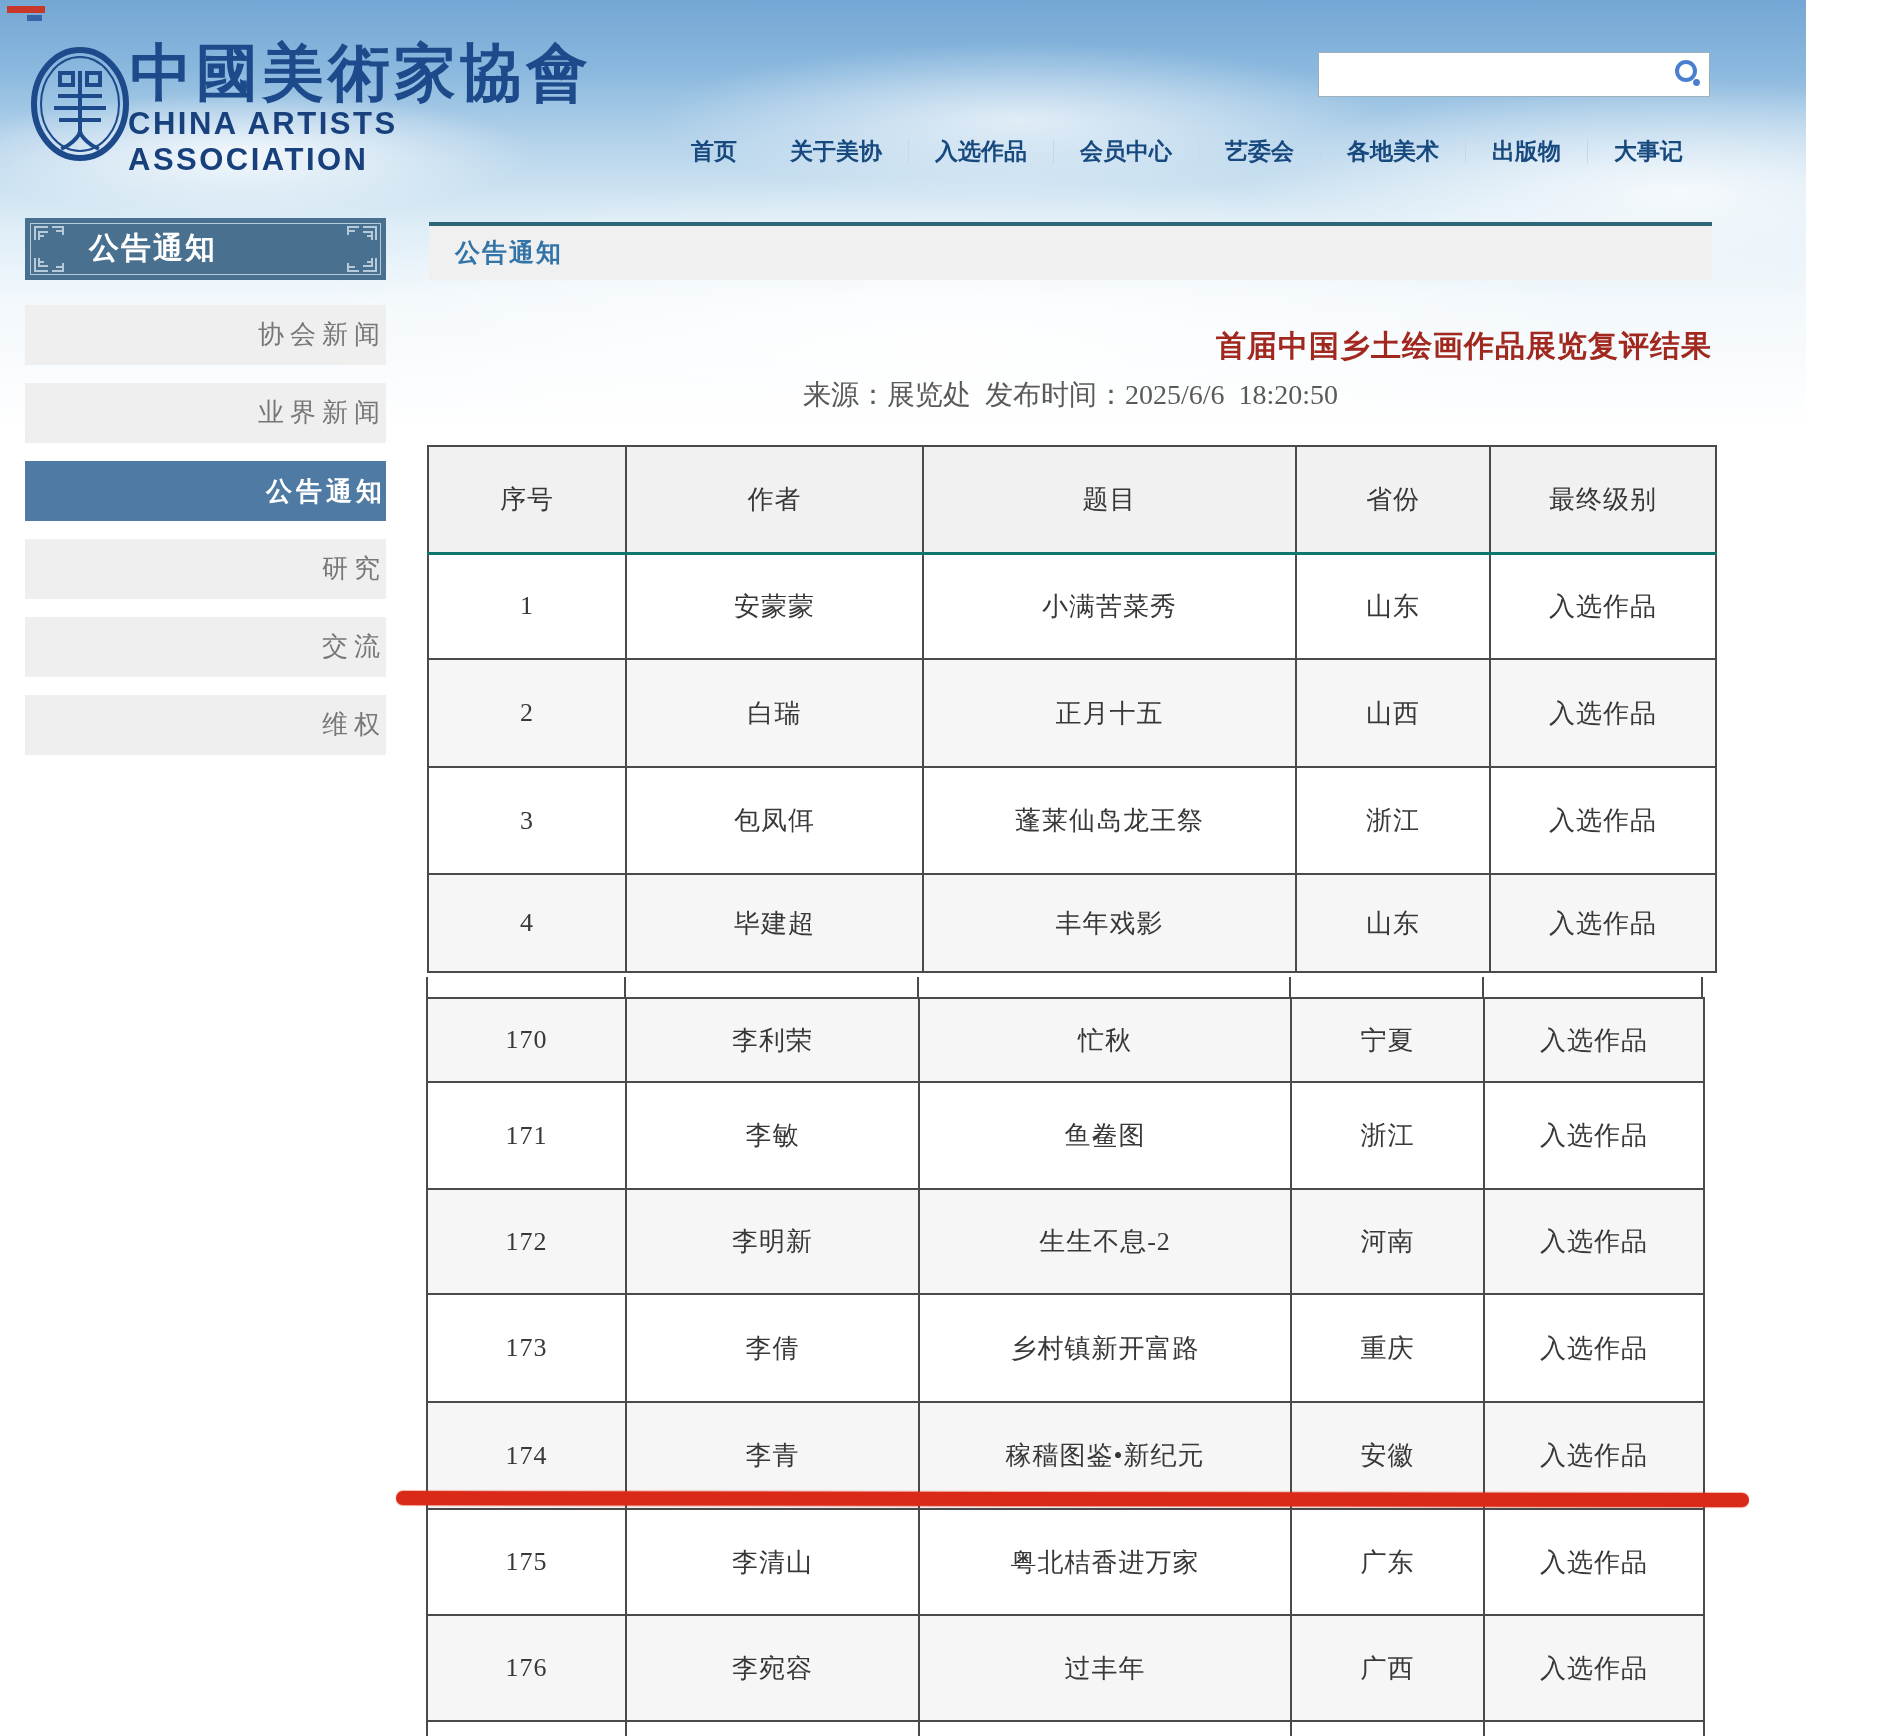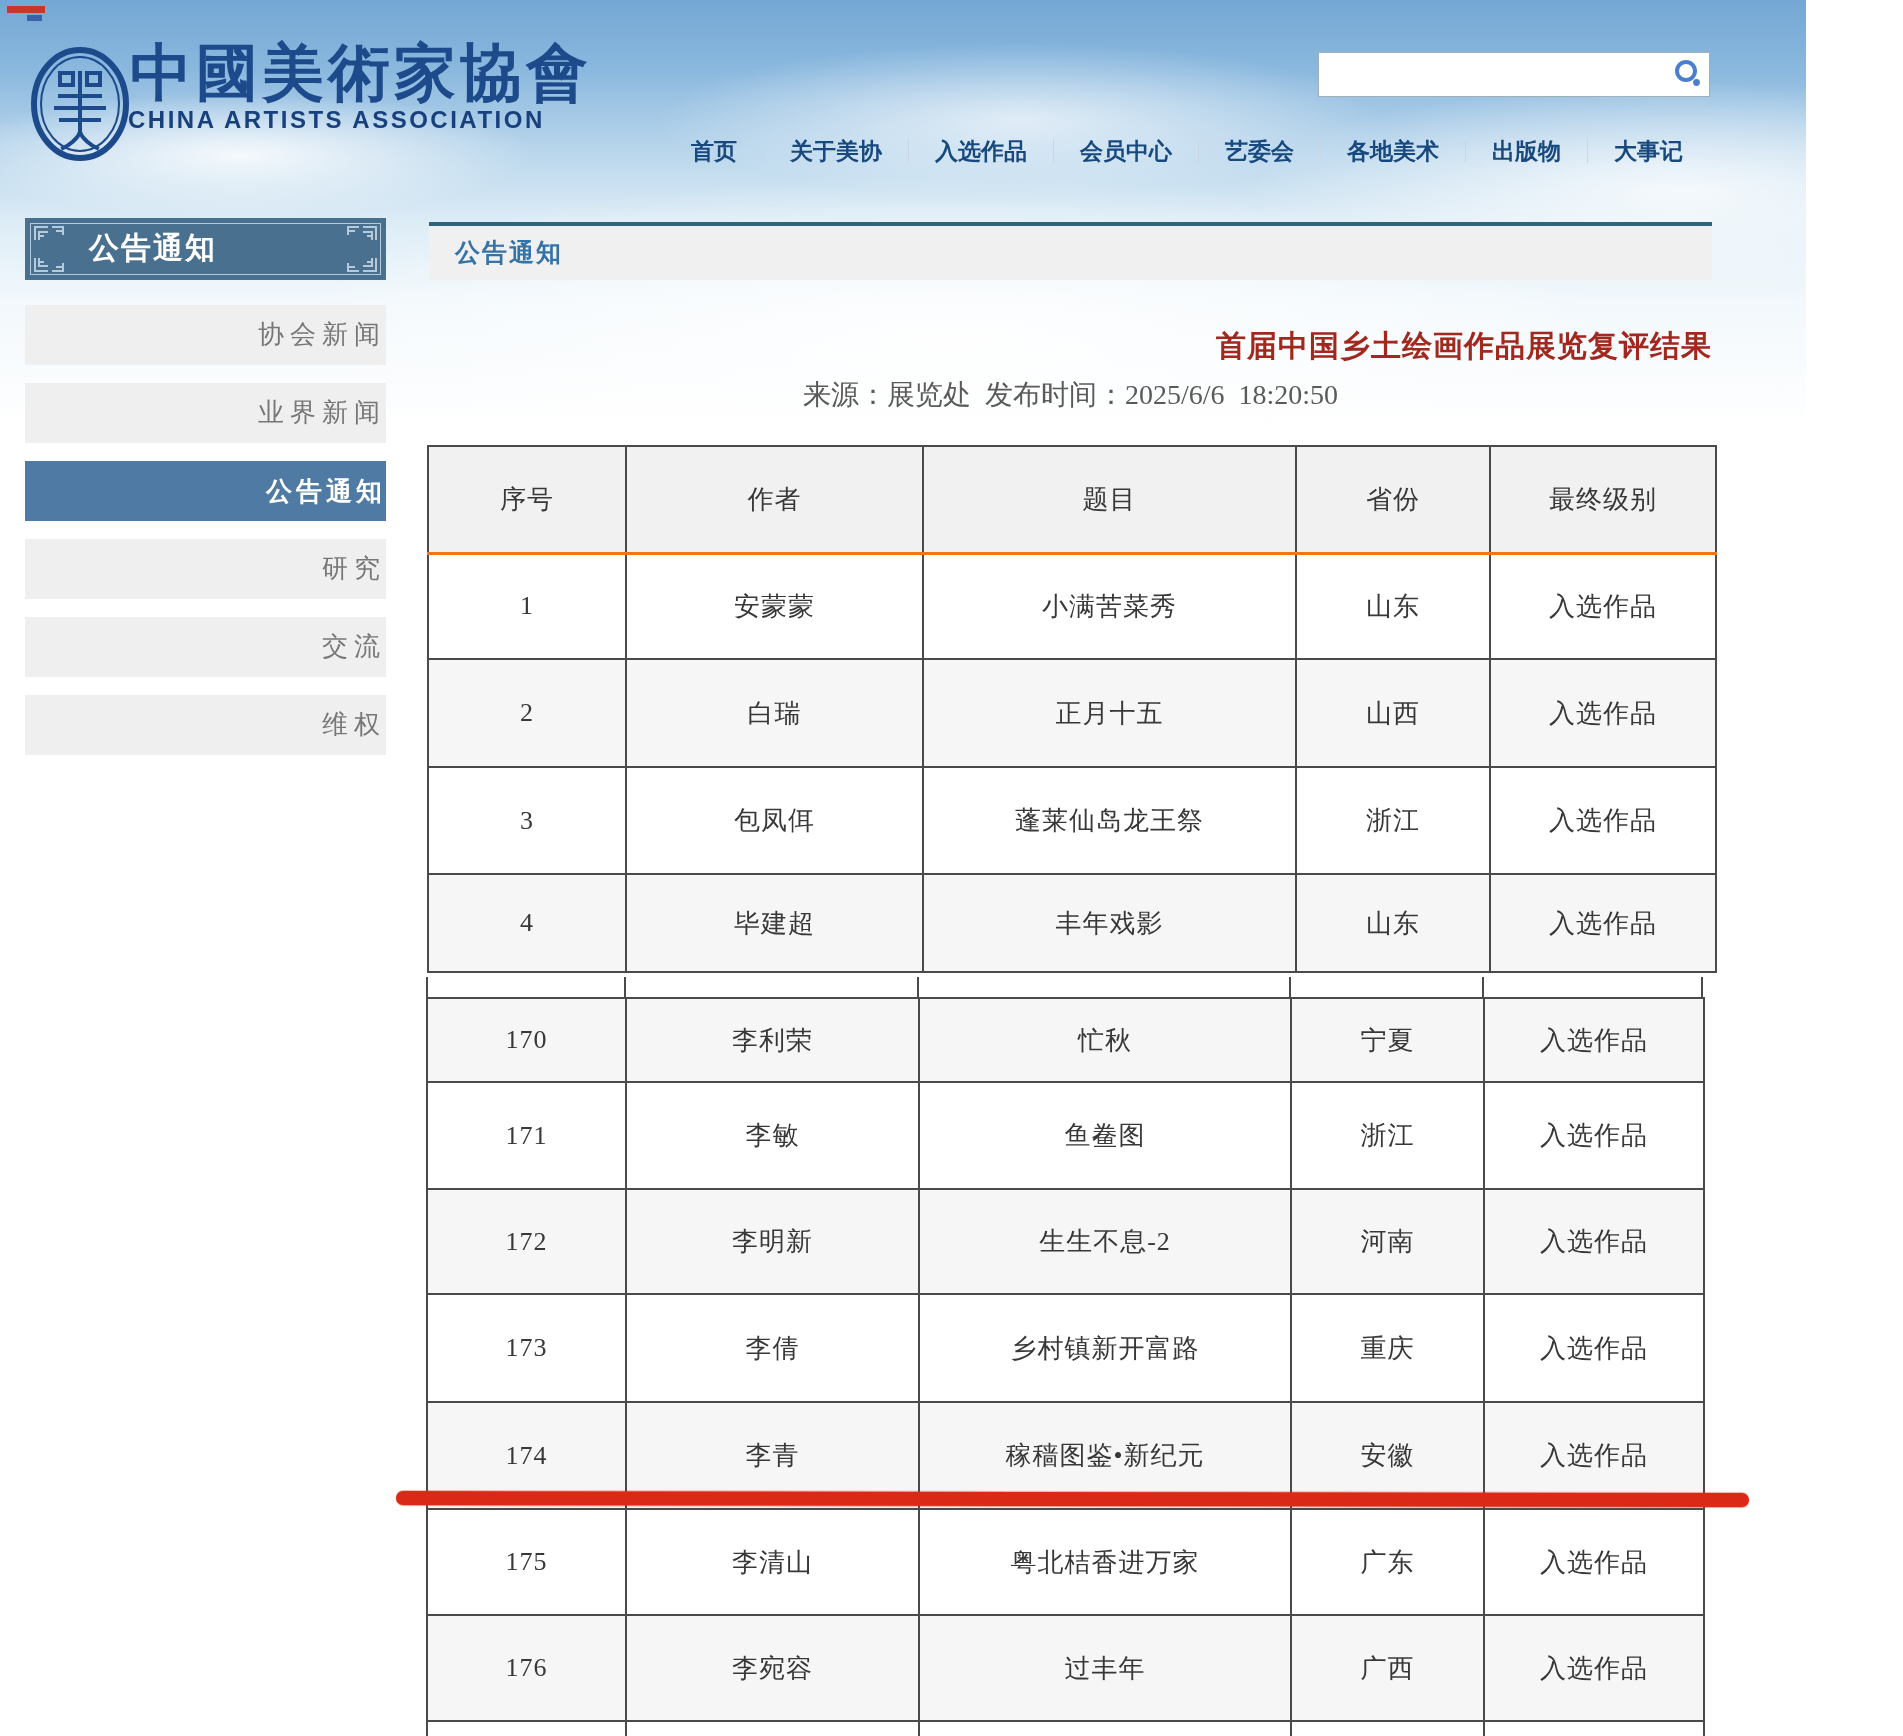--- a/index.html
+++ b/index.html
@@ -17,21 +17,21 @@
   .art-red{position:absolute;left:7px;top:6px;width:38px;height:7px;background:#c8372a;}
   .art-blue{position:absolute;left:27px;top:15px;width:15px;height:6px;background:#3a62a8;}
 
   
   .logo{position:absolute;left:25px;top:40px;width:600px;height:120px;cursor:pointer;}
   .emblem{position:absolute;left:5px;top:5px;}
   .logo-cn{position:absolute;left:105px;top:0px;width:500px;
     font-family:"Liberation Serif","DejaVu Serif",serif;font-weight:bold;
     font-size:62px;line-height:66px;letter-spacing:4px;color:#1d4a8a;}
   .logo-en{position:absolute;left:103px;top:66px;width:520px;
-    font-weight:bold;font-size:24px;letter-spacing:2.5px;color:#17407c;}
+    font-weight:bold;font-size:31px;letter-spacing:2.5px;color:#17407c;}
 
   .search-box{position:absolute;left:1318px;top:52px;width:392px;height:45px;
     background:#fff;border:1px solid #9fb0bb;box-sizing:border-box;}
   .search-input{position:absolute;left:8px;top:3px;width:330px;height:36px;border:none;outline:none;
     font-size:22px;background:transparent;}
   .search-btn{position:absolute;right:4px;top:5px;width:34px;height:34px;border:none;background:transparent;padding:0;cursor:pointer;}
 
   .nav{position:absolute;left:665px;top:134px;display:flex;align-items:center;height:34px;}
   .nav-item{padding:0 26px;font-weight:bold;font-size:23px;color:#17497e;white-space:nowrap;cursor:pointer;}
   .nav-sep{width:1px;height:24px;background:#c9d7e4;}
@@ -61,21 +61,21 @@
     font-family:"Liberation Serif","DejaVu Serif",serif;font-weight:bold;font-size:30px;color:#a1281e;letter-spacing:1px;}
   .article-meta{position:absolute;left:429px;top:376px;width:1283px;text-align:center;
     font-family:"Liberation Serif","DejaVu Serif",serif;font-size:28px;color:#5a5a5a;white-space:pre;}
 
   table.results{border-collapse:collapse;table-layout:fixed;position:absolute;background:#fff;}
   table.results td{border:2px solid #4a4a4a;text-align:center;vertical-align:middle;
     font-family:"Liberation Serif","DejaVu Serif",serif;font-size:26px;color:#383838;
     overflow:hidden;padding:0;letter-spacing:1px;}
   table.t1{left:427px;top:445px;width:1288px;}
   table.t2{left:426px;top:997px;width:1277px;}
-  .t1 thead td{background:#f1f1f1;border-bottom:3px solid #f97316;}
+  .t1 thead td{background:#f1f1f1;border-bottom:3px solid #0f766e;}
   tr.shade td{background:#f6f6f6;}
   tr.partial td{border-bottom:none;}
 
   .gap-lines{position:absolute;left:426px;top:977px;width:1277px;height:20px;background-color:#fff;
     background-image:linear-gradient(#4a4a4a,#4a4a4a),linear-gradient(#4a4a4a,#4a4a4a),
       linear-gradient(#4a4a4a,#4a4a4a),linear-gradient(#4a4a4a,#4a4a4a),
       linear-gradient(#4a4a4a,#4a4a4a),linear-gradient(#4a4a4a,#4a4a4a);
     background-size:2px 100%;background-repeat:no-repeat;
     background-position:0 0,198px 0,491px 0,863px 0,1056px 0,1275px 0;}
 

